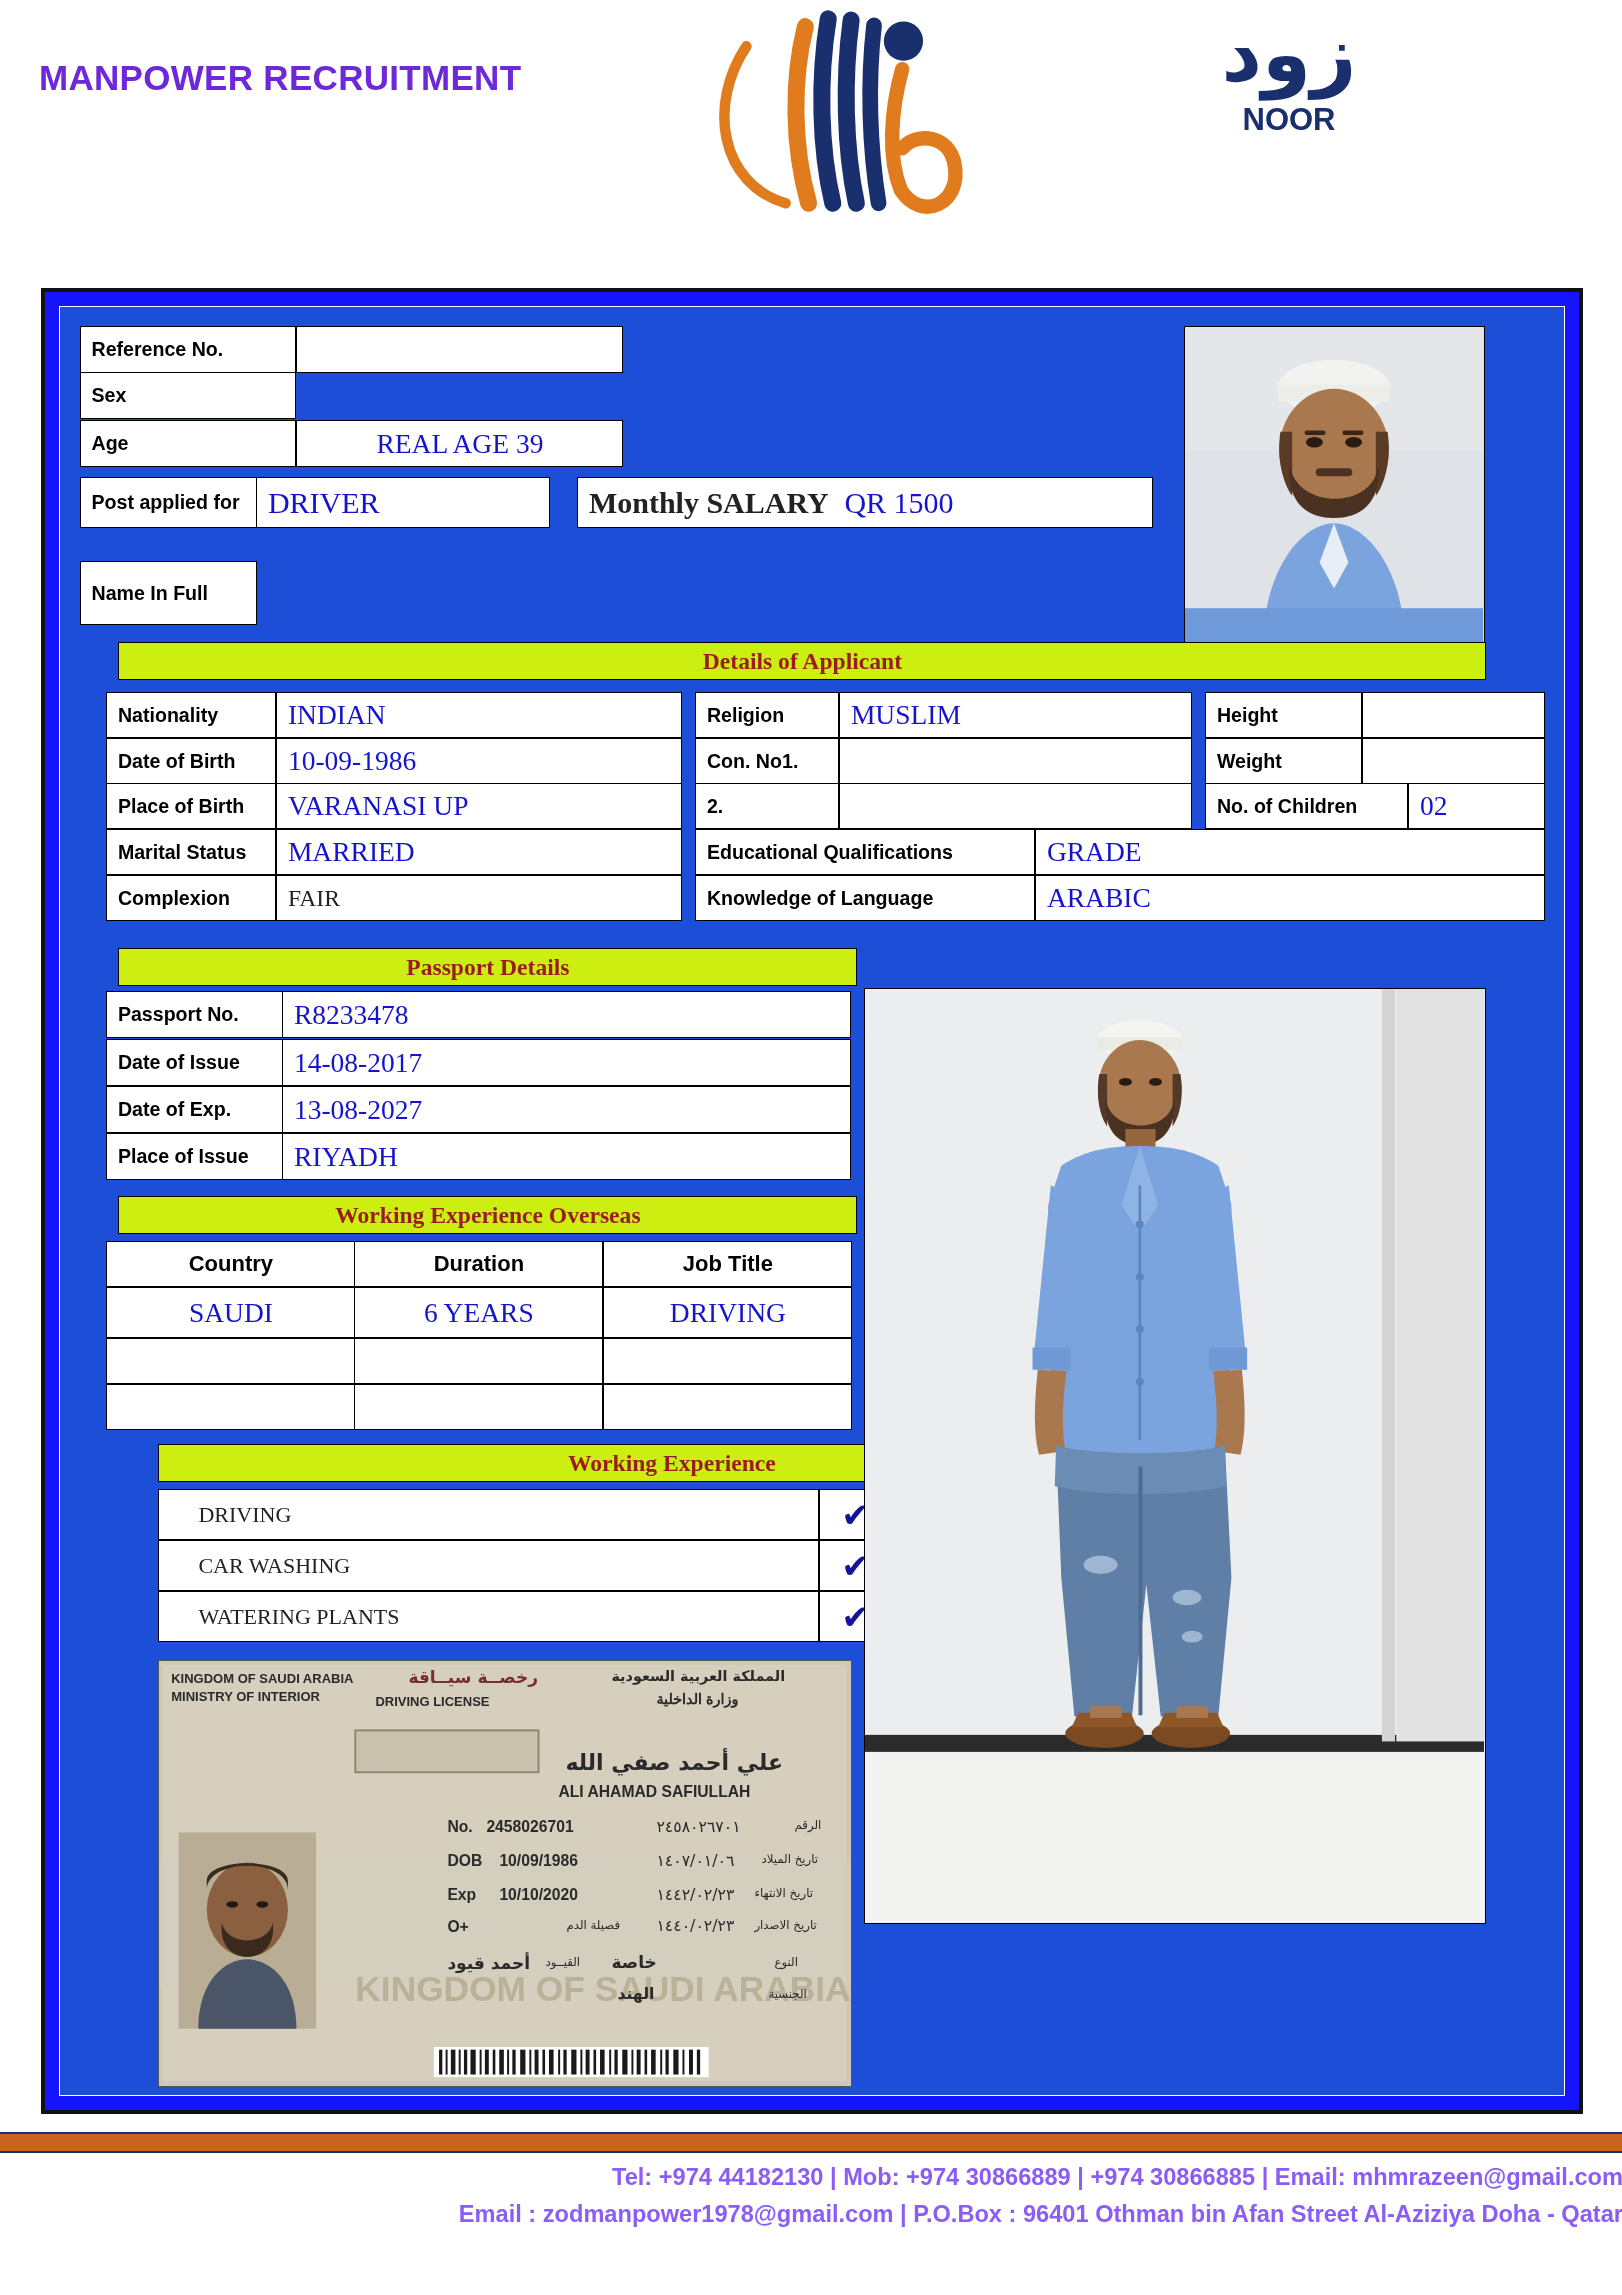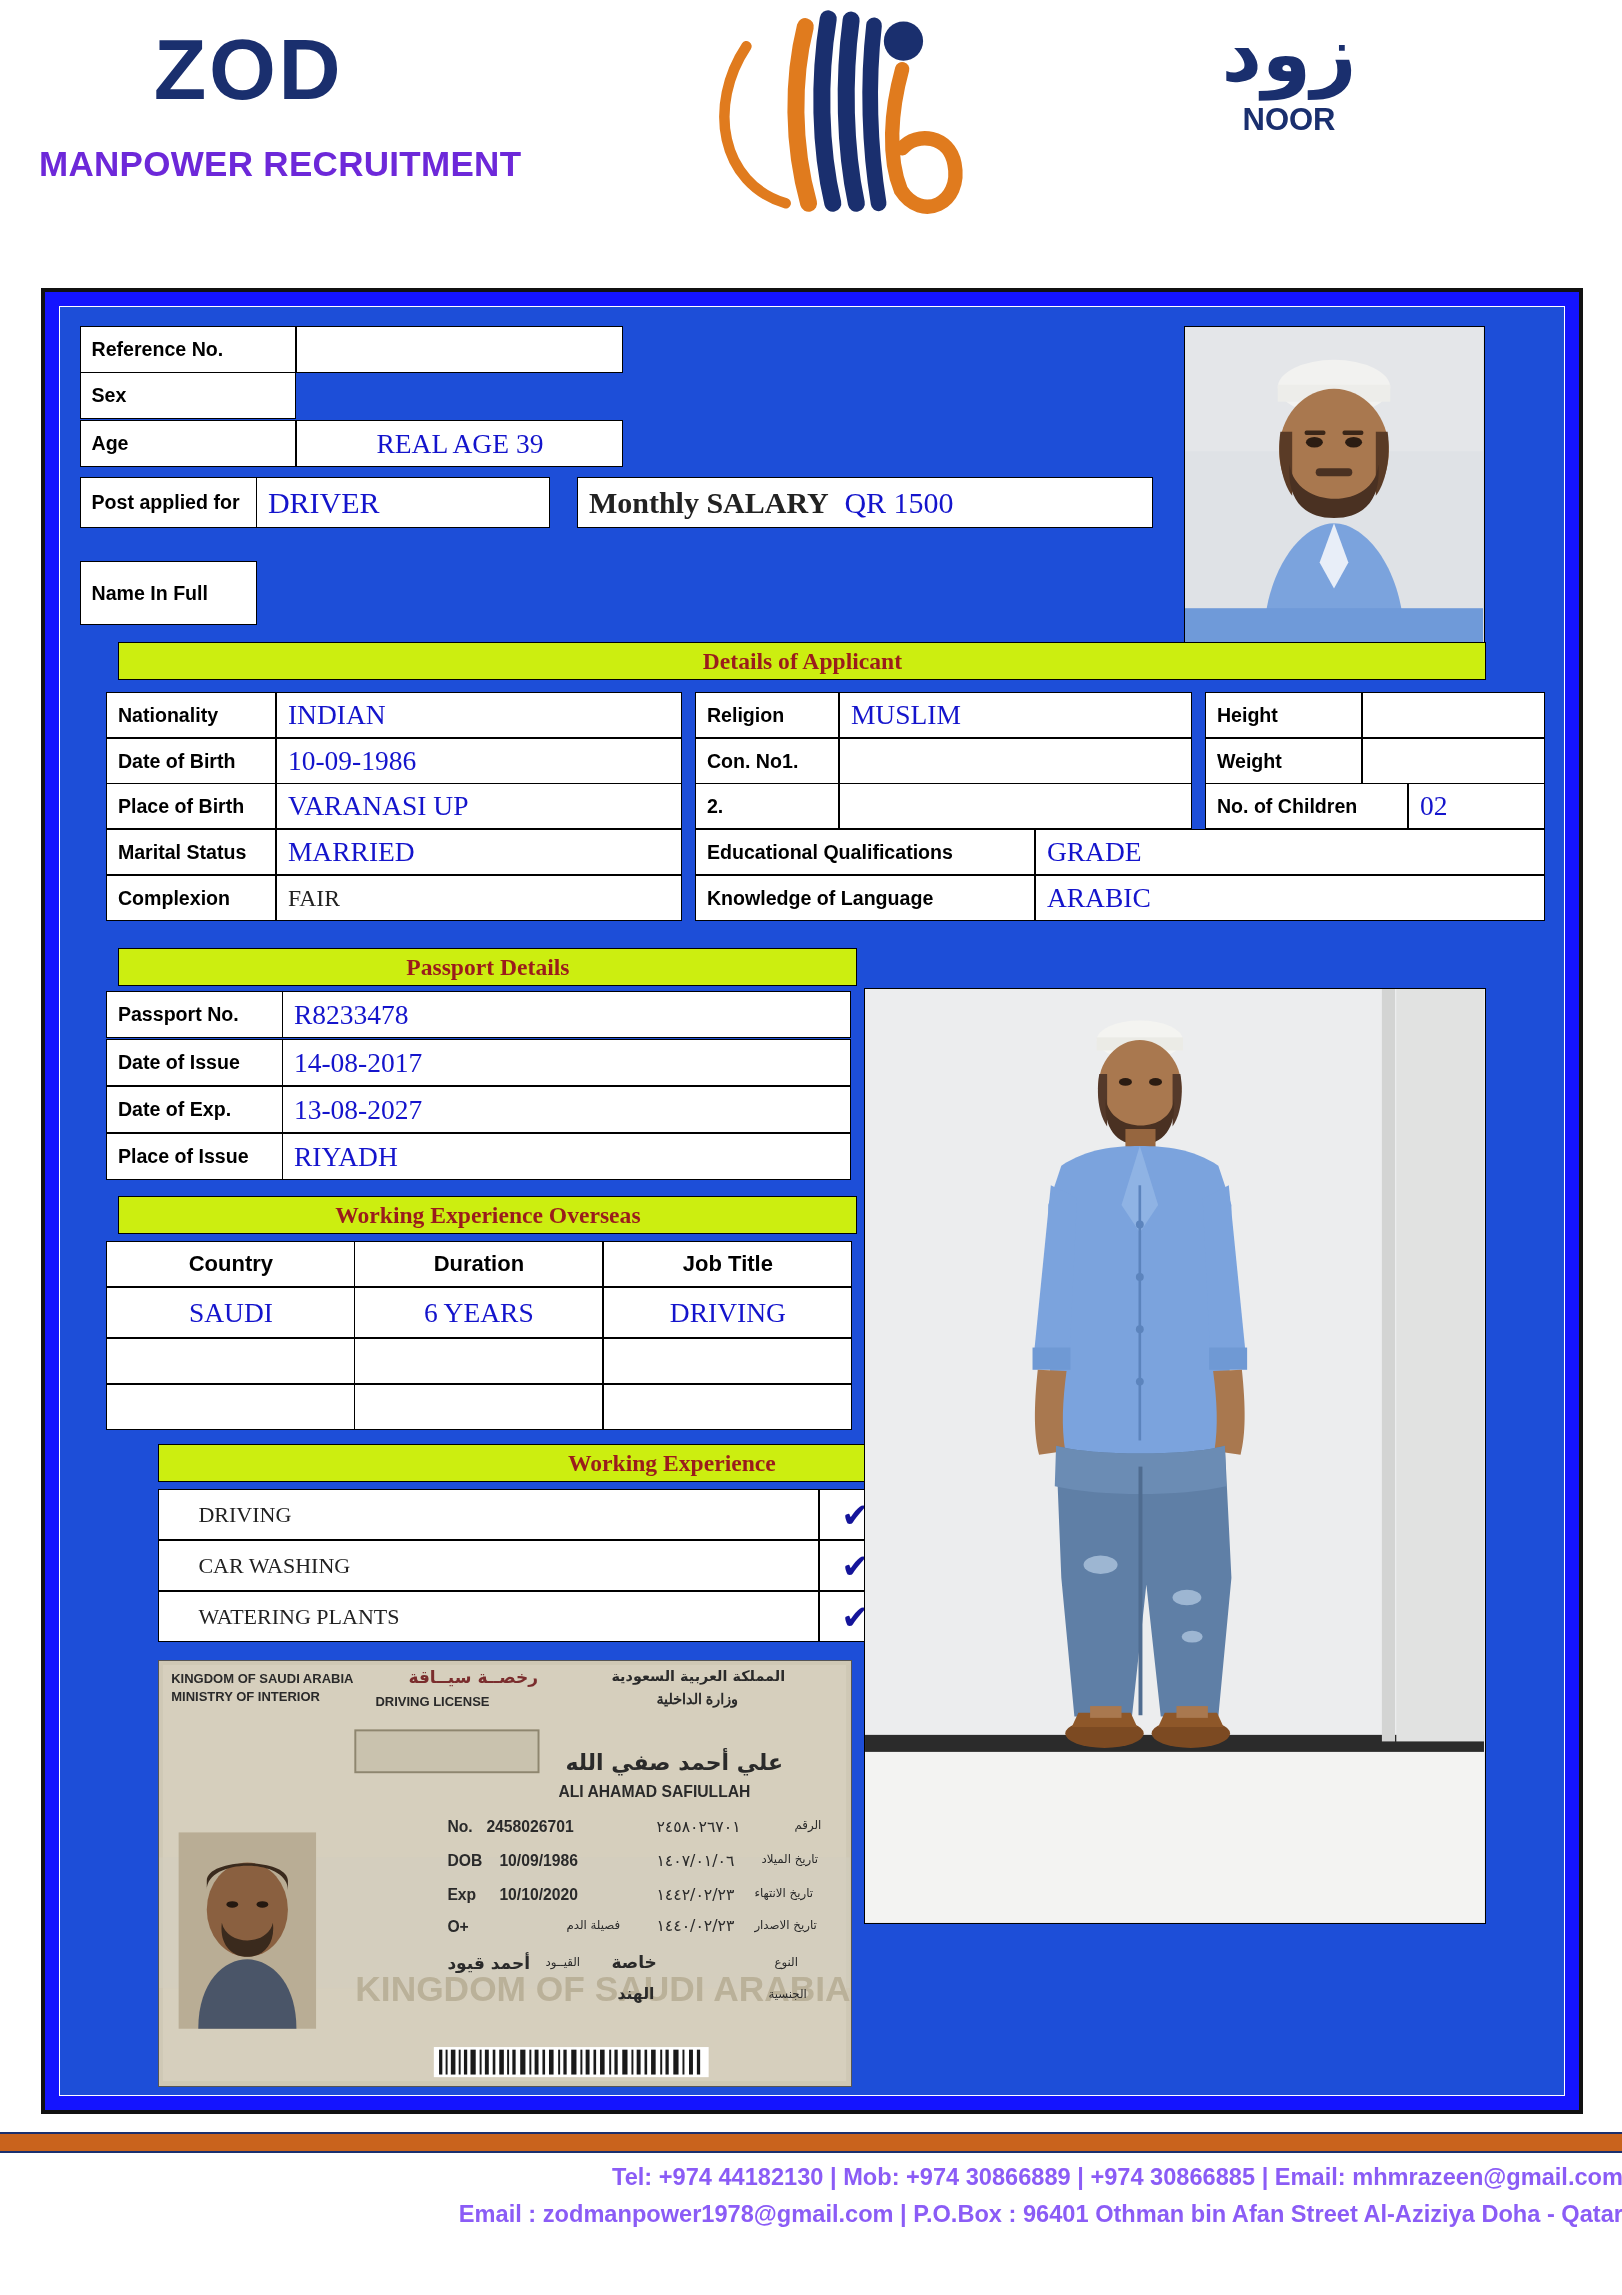--- a/index.html
+++ b/index.html
@@ -208,21 +208,20 @@
     font-family: "Liberation Sans", sans-serif;
     color: #2a2a2a;
   }
 </style>
 </head>
 <body>
 
 <div class="header">
 
   <div class="brand-left">
-    <div class="brand-zod">ZOD</div>
     <div class="brand-sub">MANPOWER RECRUITMENT</div>
   </div>
 
   <div class="logo-mark">
     <svg width="275" height="229" viewBox="0 0 420 350" xmlns="http://www.w3.org/2000/svg">
       <path d="M80 60 C20 150, 40 270, 140 300" stroke="#e07b1e" stroke-width="16" fill="none" stroke-linecap="round"></path>
       <path d="M170 30 C150 110, 150 210, 175 300" stroke="#e07b1e" stroke-width="26" fill="none" stroke-linecap="round"></path>
       <path d="M205 18 C190 110, 192 215, 212 300" stroke="#1a2f6e" stroke-width="26" fill="none" stroke-linecap="round"></path>
       <path d="M240 20 C228 110, 230 215, 248 300" stroke="#1a2f6e" stroke-width="26" fill="none" stroke-linecap="round"></path>
       <path d="M275 28 C265 115, 268 215, 282 300" stroke="#1a2f6e" stroke-width="24" fill="none" stroke-linecap="round"></path>
@@ -604,21 +603,21 @@
         <rect x="822" y="594" width="5" height="38"></rect>
       </g>
       <text x="300" y="520" font-family="Liberation Sans, sans-serif" font-size="54" font-weight="bold" fill="#b8ae96" opacity="0.9">KINGDOM OF SAUDI ARABIA</text>
     </svg>
 
     <div class="lic-txt" style="left:11.8px; top:9.2px; font-size:13px; font-weight:bold;">KINGDOM OF SAUDI ARABIA</div>
     <div class="lic-txt" style="left:11.8px; top:27.5px; font-size:13px; font-weight:bold;">MINISTRY OF INTERIOR</div>
     <div class="lic-txt" style="left:249px; top:5.2px; font-size:17px; font-weight:bold; color:#7a2d2d; font-family:'DejaVu Sans',sans-serif;">رخصــة سيــاقة</div>
     <div class="lic-txt" style="left:216px; top:33px; font-size:13px; font-weight:bold;">DRIVING LICENSE</div>
     <div class="lic-txt" style="left:452px; top:6.5px; font-size:14.4px; font-weight:bold; font-family:'DejaVu Sans',sans-serif;">المملكة العربية السعودية</div>
-    <div class="lic-txt" style="left:497px; top:30px; font-size:14.4px; font-weight:bold; font-family:Liberation Serif, serif;">وزارة الداخلية</div>
+    <div class="lic-txt" style="left:497px; top:30px; font-size:14.4px; font-weight:bold; font-family:Liberation Sans, sans-serif;">وزارة الداخلية</div>
 
     <div class="lic-txt" style="left:406px; top:89px; font-size:22px; font-weight:bold; font-family:'DejaVu Sans',sans-serif;">علي أحمد صفي الله</div>
     <div class="lic-txt" style="left:399px; top:122px; font-size:15.7px; font-weight:bold;">ALI AHAMAD SAFIULLAH</div>
 
     <div class="lic-txt" style="left:288px; top:157px; font-size:15.7px; font-weight:bold;">No.</div>
     <div class="lic-txt" style="left:327px; top:157px; font-size:15.7px; font-weight:bold;">2458026701</div>
     <div class="lic-txt" style="left:497px; top:156px; font-size:15.7px; font-family:'DejaVu Sans',sans-serif;">٢٤٥٨٠٢٦٧٠١</div>
     <div class="lic-txt" style="left:635px; top:157px; font-size:11.8px; font-family:'DejaVu Sans',sans-serif;">الرقم</div>
 
     <div class="lic-txt" style="left:288px; top:191px; font-size:15.7px; font-weight:bold;">DOB</div>

